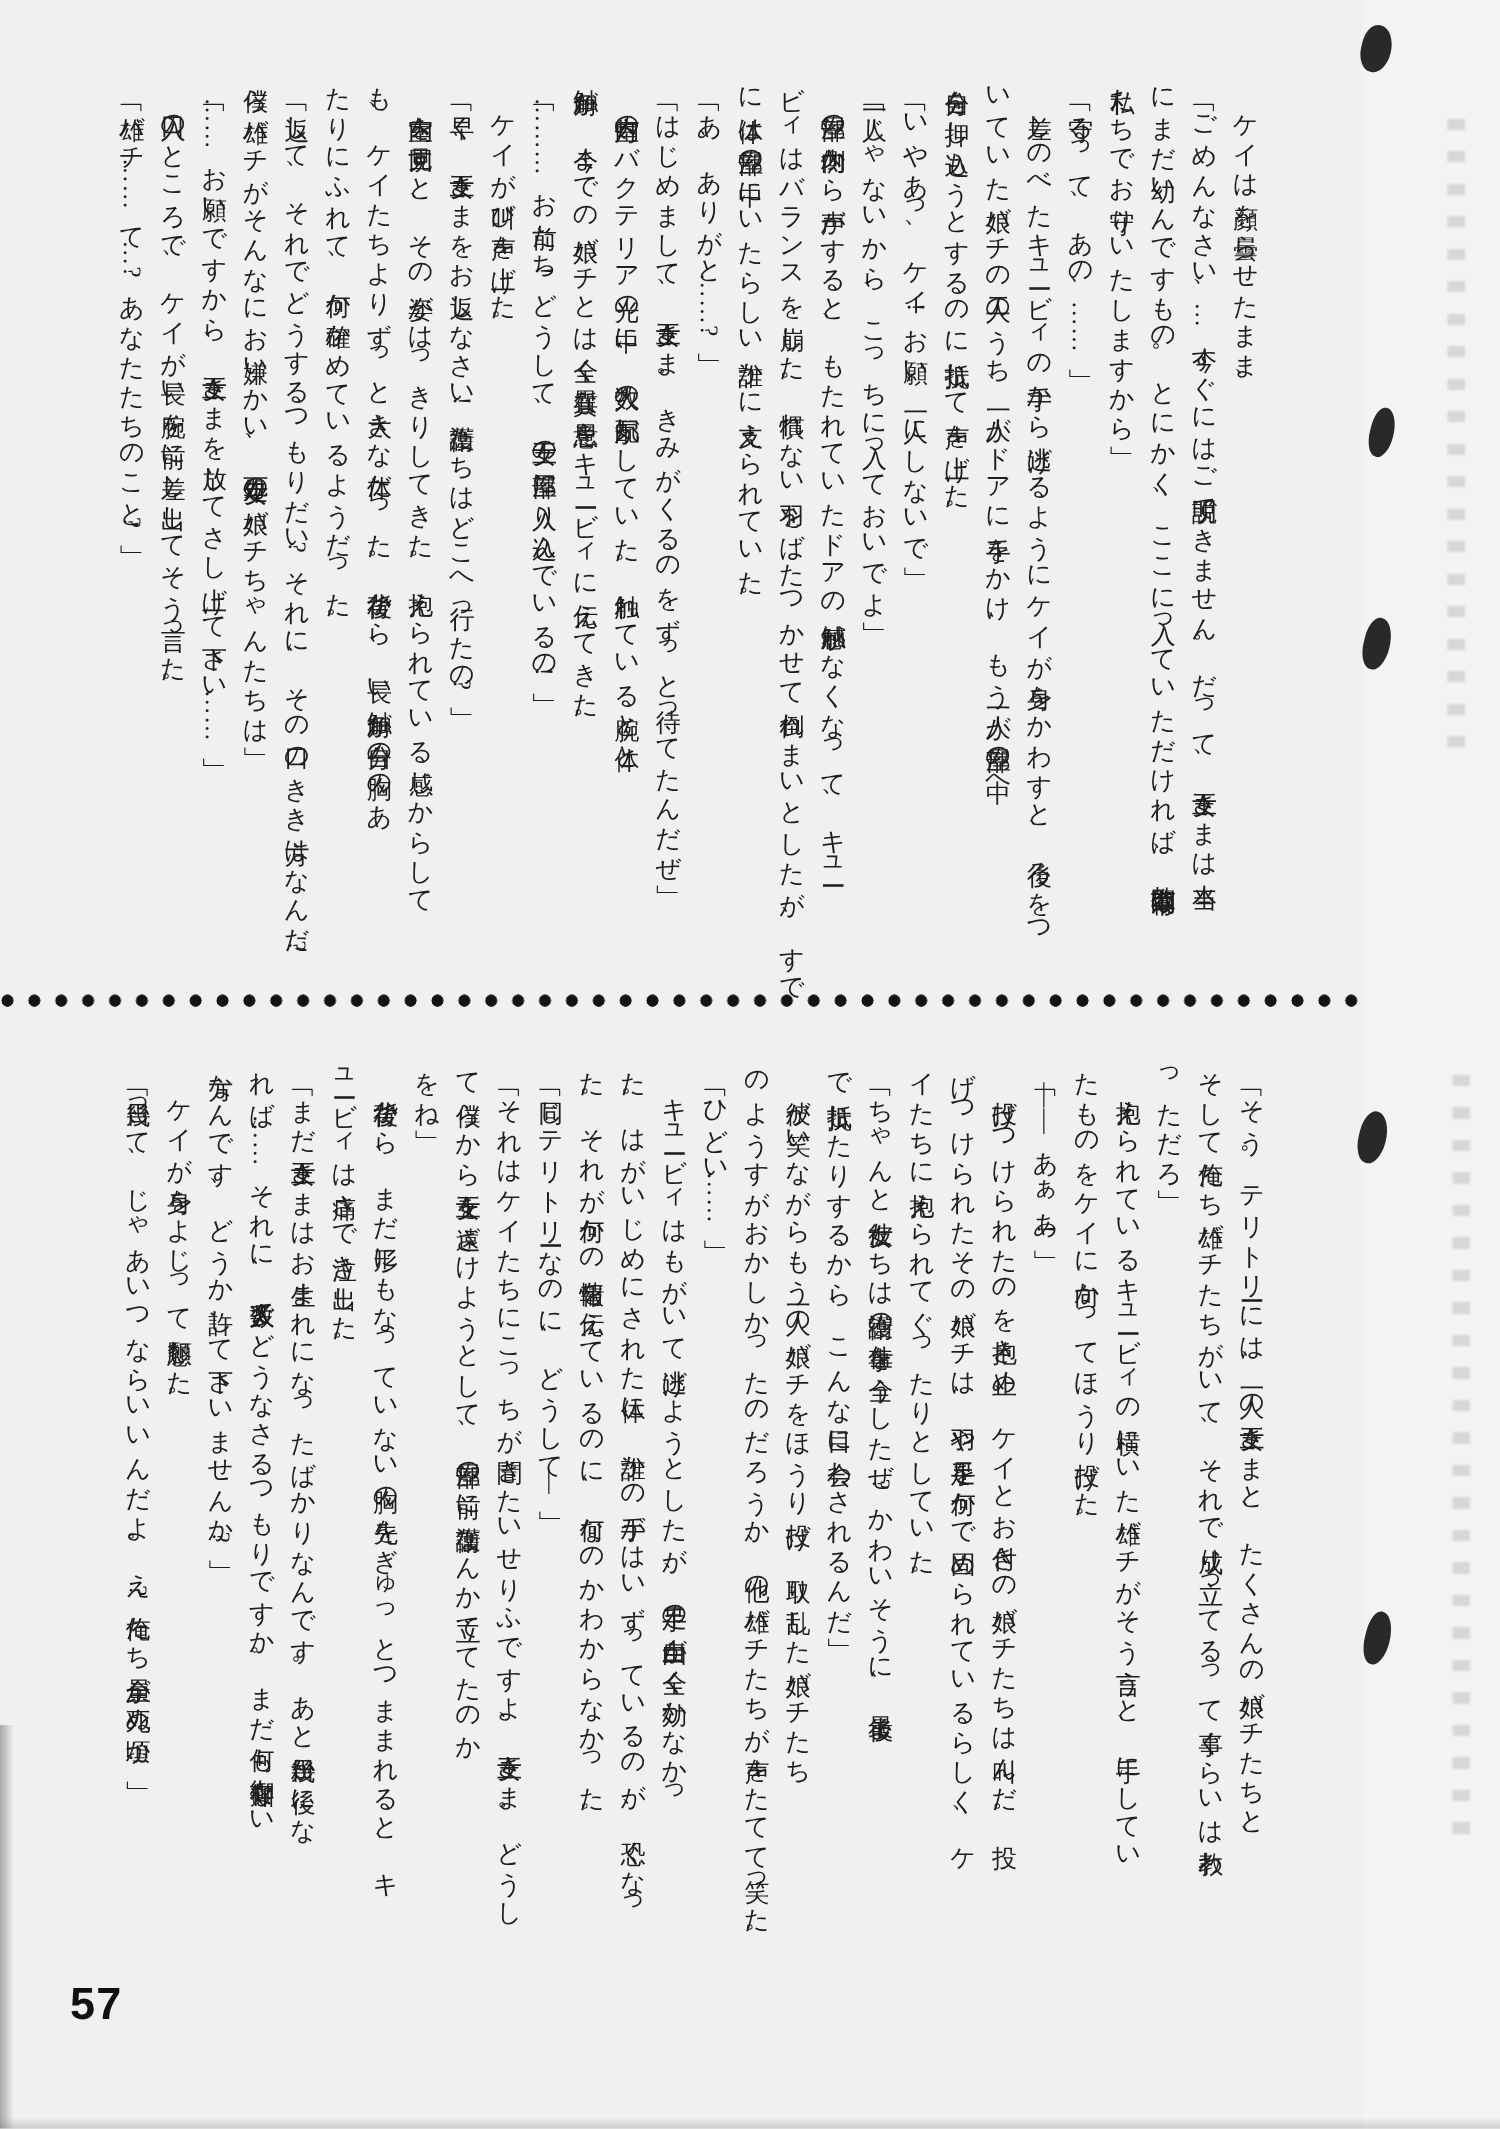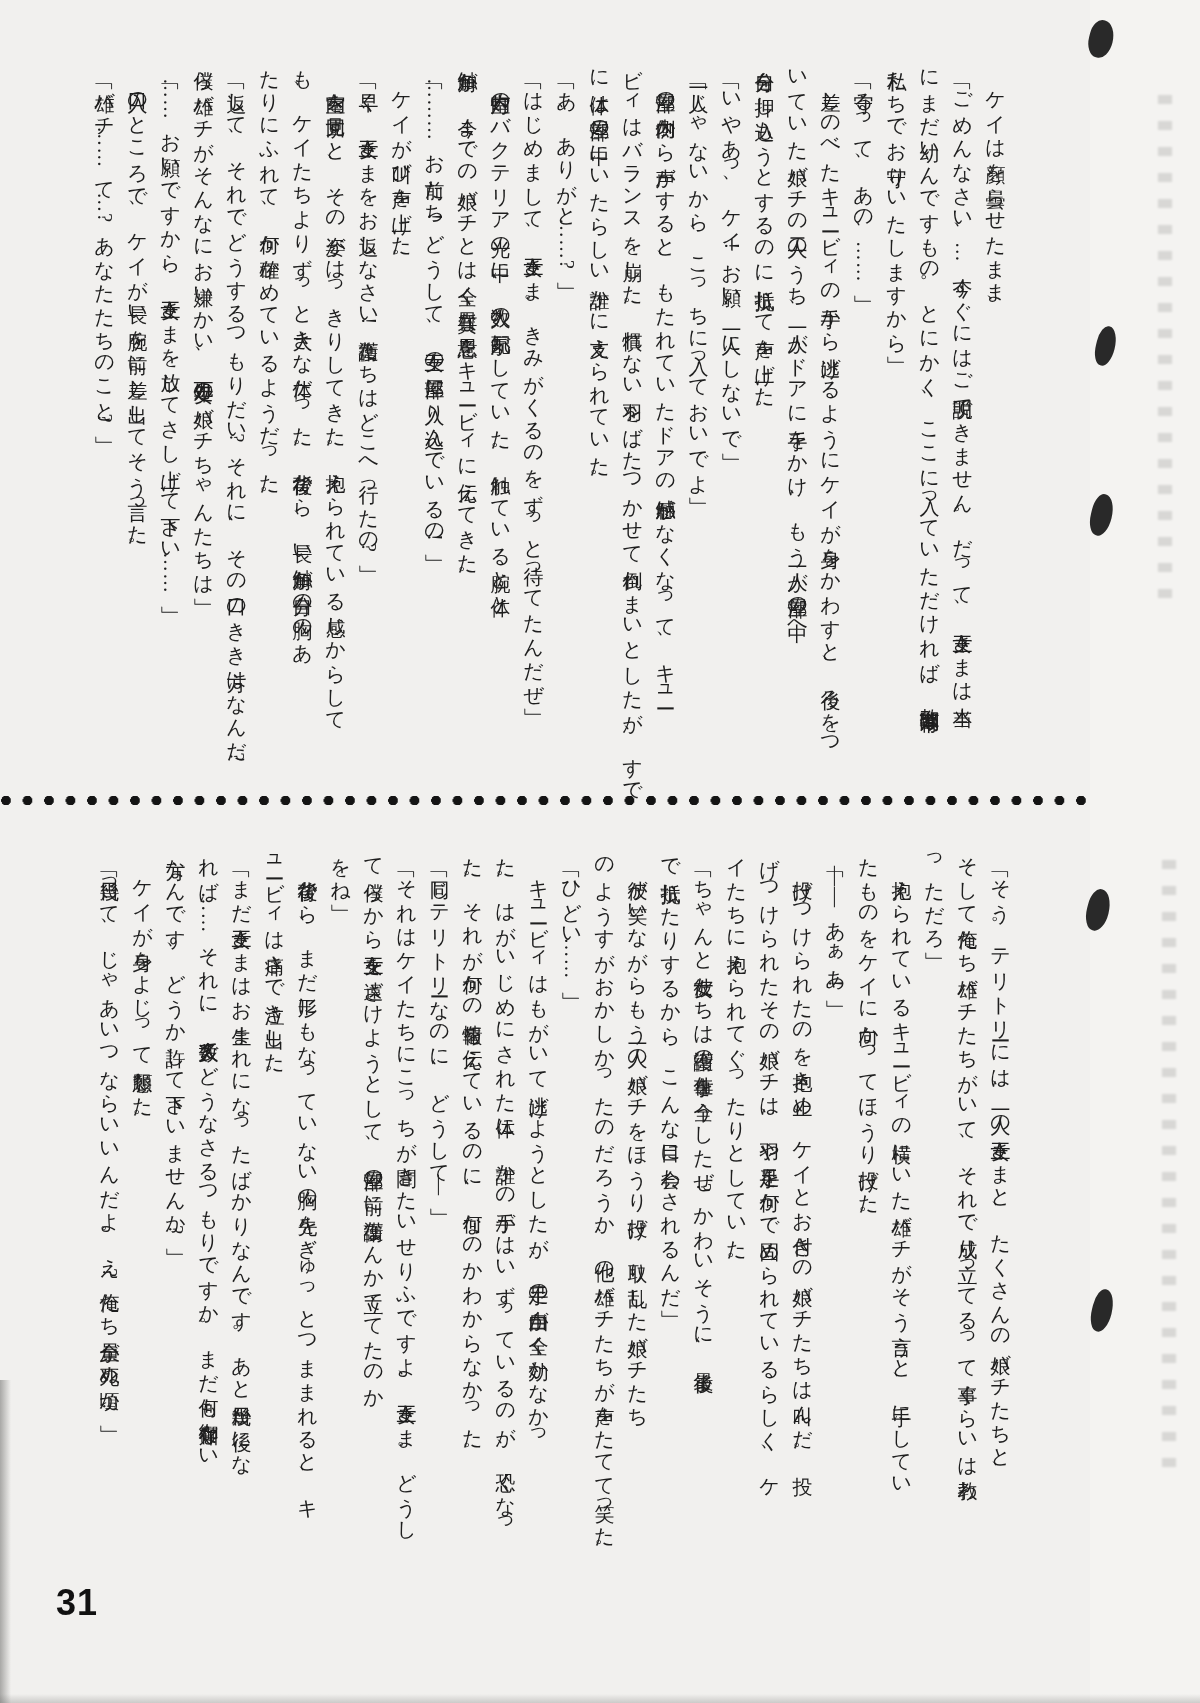--- a/index.html
+++ b/index.html
@@ -173,21 +173,21 @@
       <p class="tcol">をね」</p>
       <p class="tcol">　背後から、まだ形にもなっていない胸の先をぎゅっとつままれると、キ</p>
       <p class="tcol">ュービィは痛さで泣き出した。</p>
       <p class="tcol">　「まだ女王さまはお生まれになったばかりなんです。あと幾日か後にな</p>
       <p class="tcol">れば……それに、多人数でどうなさるつもりですか。まだ何も御存知ない</p>
       <p class="tcol">方なんです、どうか許して下さいませんか?」</p>
       <p class="tcol">　ケイが身をよじって懇願した。</p>
       <p class="tcol">　「幾日って、じゃあいつならいいんだよ。え?俺たち全員が死ぬ頃か?」</p>
     </div>
 
-  <div class="page-number">31</div>
+  <div class="page-number">57</div>
 
   <div class="ink-mark ink-1"></div>
   <div class="ink-mark ink-2"></div>
   <div class="ink-mark ink-3"></div>
   <div class="ink-mark ink-4"></div>
   <div class="ink-mark ink-5"></div>
 
   <div class="scan-streak streak-1"></div>
   <div class="scan-streak streak-2"></div>
 

